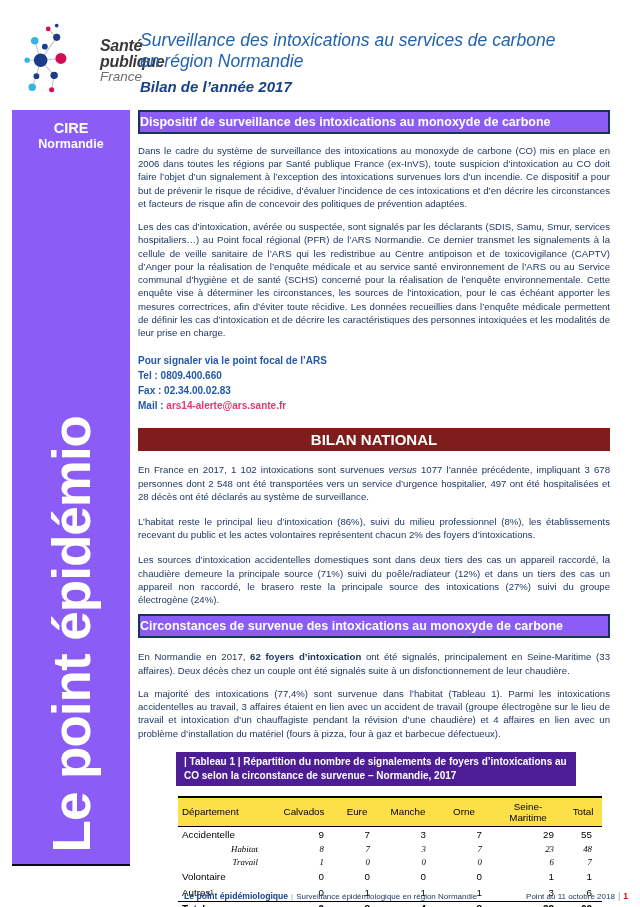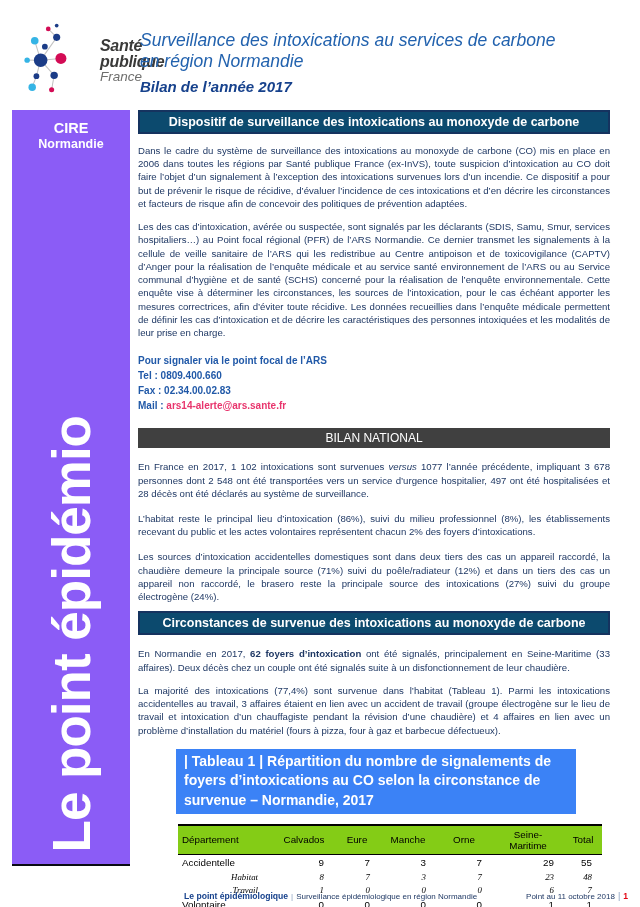--- a/index.html
+++ b/index.html
@@ -22,36 +22,36 @@
   .cire{padding-top:9px;text-align:center;color:#fff;font-weight:bold;line-height:1.25;}
   .cire .c1{font-size:14.5px;}
   .cire .c2{font-size:12.5px;}
   .vertical-wrap{position:absolute;top:150px;bottom:12px;left:0;right:0;
                  display:flex;justify-content:center;}
   .vertical-title{writing-mode:vertical-rl;transform:rotate(180deg);align-self:flex-end;
                   color:#ffffff;font-weight:bold;font-size:53px;letter-spacing:-1px;white-space:nowrap;}
 
   
   .content{position:absolute;left:138px;top:110px;width:472px;}
-  .section-bar{background:#0c4a6e;border:2px solid #15335f;color:#fff;font-weight:bold;
-               text-align:center;font-size:12.5px;padding:3px 0;}
-  .crimson-bar{background:#404040;color:#fff;font-weight:normal;text-align:center;
-               font-size:12px;padding:3px 0;margin-top:15px;}
+  .section-bar{background:#8b5cf6;border:2px solid #15335f;color:#fff;font-weight:bold;
+               font-size:12.5px;padding:3px 0;}
+  .crimson-bar{background:#7f1d1d;color:#fff;font-weight:bold;text-align:center;
+               font-size:15px;padding:3px 0;margin-top:15px;}
   .para{color:#1f3864;font-size:9.6px;line-height:1.38;text-align:justify;margin:10px 0 0 0;}
   .para.tight{margin-top:12px;}
   .contact{margin-top:14px;color:#2159a8;font-weight:bold;
            font-size:10px;line-height:1.5;}
   .mail-value{color:#e8356d;text-decoration:none;font-weight:bold;}
-  .caption{background:#3b82f6;color:#fff;font-weight:bold;font-size:14px;line-height:1.4;
+  .caption{background:#4c1d95;color:#fff;font-weight:bold;font-size:10px;line-height:1.4;
            padding:3px 8px;margin:12px 34px 0 38px;}
 
   
   table{margin:10px 0 0 40px;width:424px;border-collapse:collapse;font-size:9.8px;color:#000;
         border-top:2px solid #000;border-bottom:2px solid #000;}
-  thead th{background:#84cc16;border-bottom:1px solid #000;font-weight:normal;
+  thead th{background:#fde047;border-bottom:1px solid #000;font-weight:normal;
            padding:3px 4px;text-align:center;}
   thead th:first-child{text-align:left;}
   tbody td{padding:2.5px 10px 2.5px 4px;text-align:right;}
   tbody td:first-child{text-align:left;padding-left:4px;}
   tr.sub td{font-style:italic;font-size:8.8px;padding-top:1.5px;padding-bottom:1.5px;font-family:Liberation Serif, serif;}
   tr.sub td:first-child{text-align:right;padding-right:16px;}
   tr.total-row td{font-weight:bold;border-top:1px solid #000;font-size:10px;}
   .footnotes{margin:3px 0 4px 40px;font-size:7.6px;color:#000;line-height:1.35;}
 
   

